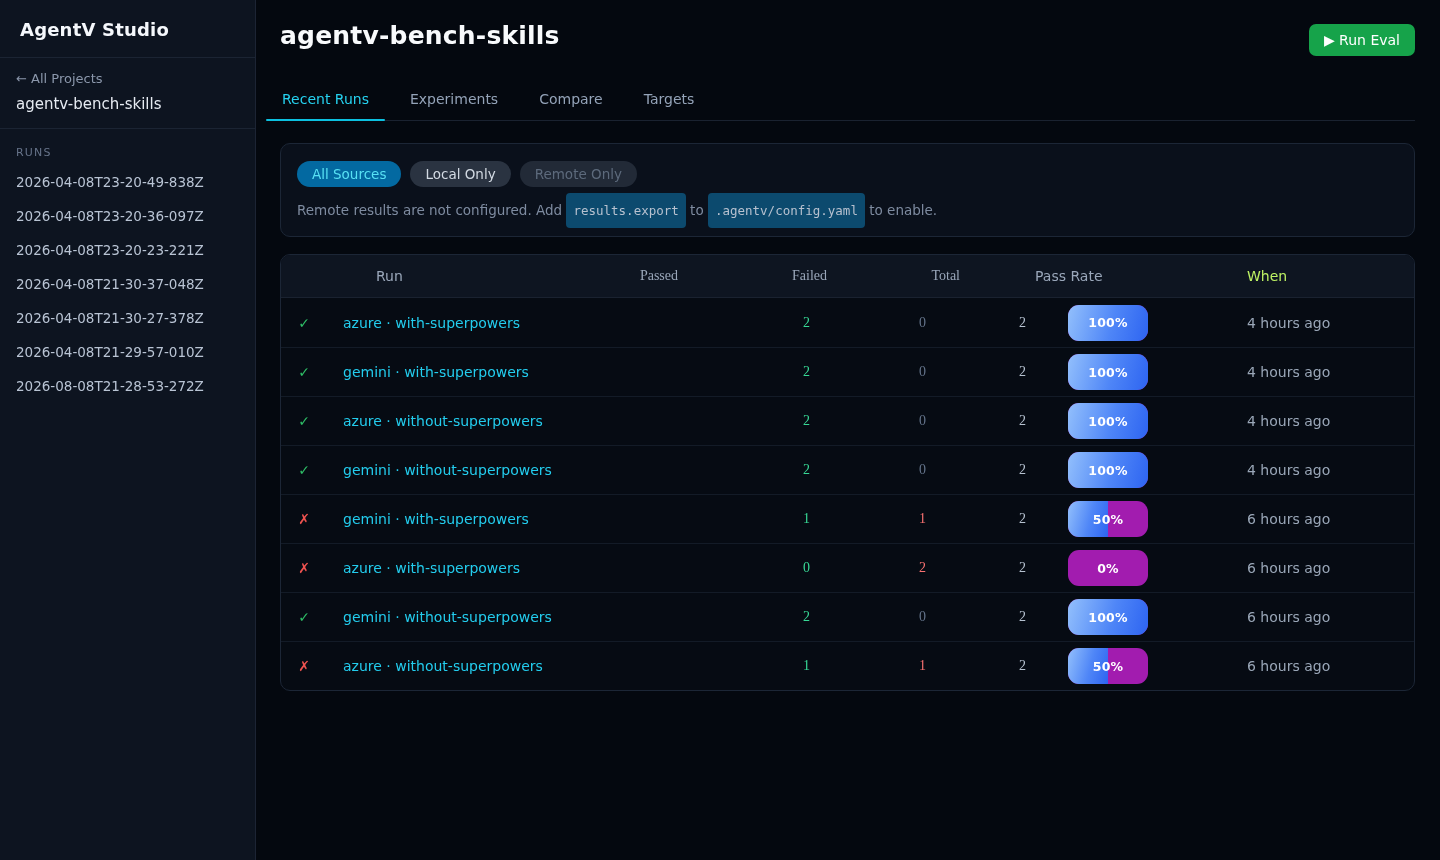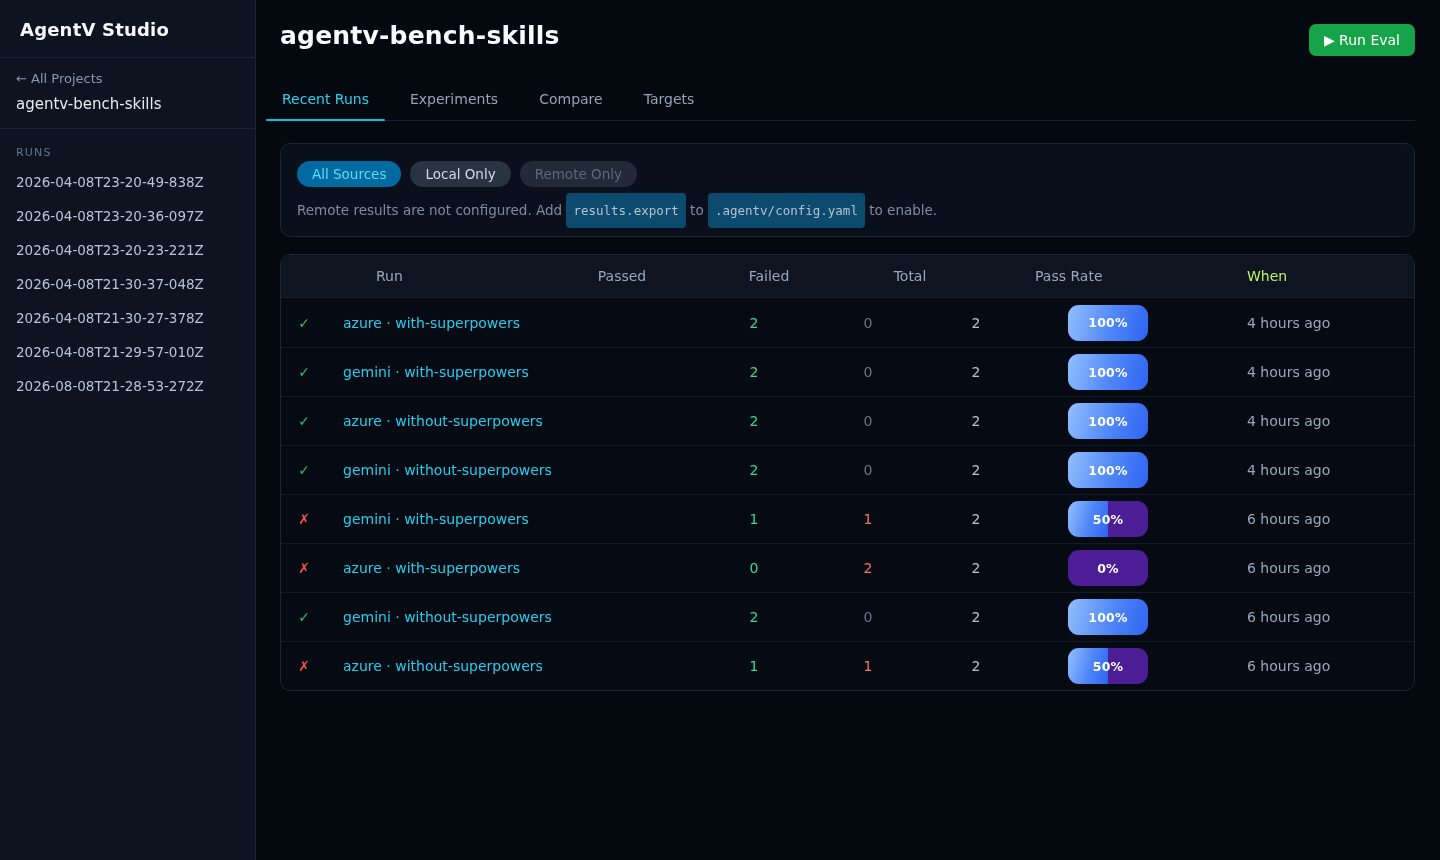--- a/index.html
+++ b/index.html
@@ -103,36 +103,36 @@
     height: 43px;
     border-bottom: 1px solid #1a2230;
     color: #9aa7ba;
     font-size: 14px;
     gap: 33px;
   }
   .t-body .t-row { height: 49px; border-top: 1px solid #131b27; }
   .t-body .t-row:first-child { border-top: none; }
   .cell { white-space: nowrap; }
   .cell.run-h, .cell.run { padding-left: 16px; }
-  .cell.num { text-align: center; }
+  .cell.num { text-align: right; font-family: Liberation Serif, serif; }
   .cell.passrate { padding-left: 42px; }
   .cell.when { padding-left: 9px; color: #9aa7b8; }
   .t-head .cell.when { color: #bef264; }
   .status { text-align: center; font-size: 14px; }
   .status-icon.pass { color: #2ebd66; }
   .status-icon.fail { color: #ef5350; font-style: italic; }
   .run-link { color: #23cdee; text-decoration: none; cursor: pointer; font-size: 14px; }
   .passed { color: #37d895; }
   .failed { color: #f87171; }
   .failed.zero { color: #64748b; }
   .total { color: #b6c2d0; }
 
   .pill {
     position: relative; width: 80px; height: 36px;
-    border-radius: 11px; background: #4c1d95; overflow: hidden;
+    border-radius: 11px; background: #a21caf; overflow: hidden;
   }
   .pill-fill {
     position: absolute; left: 0; top: 0; bottom: 0;
     background: linear-gradient(105deg, #93c0fc 0%, #4f86f7 55%, #2d64f1 100%);
   }
   .pill-label {
     position: absolute; inset: 0;
     display: flex; align-items: center; justify-content: center;
     font-size: 12.5px; font-weight: bold; color: #ffffff;
     letter-spacing: 0.2px;

